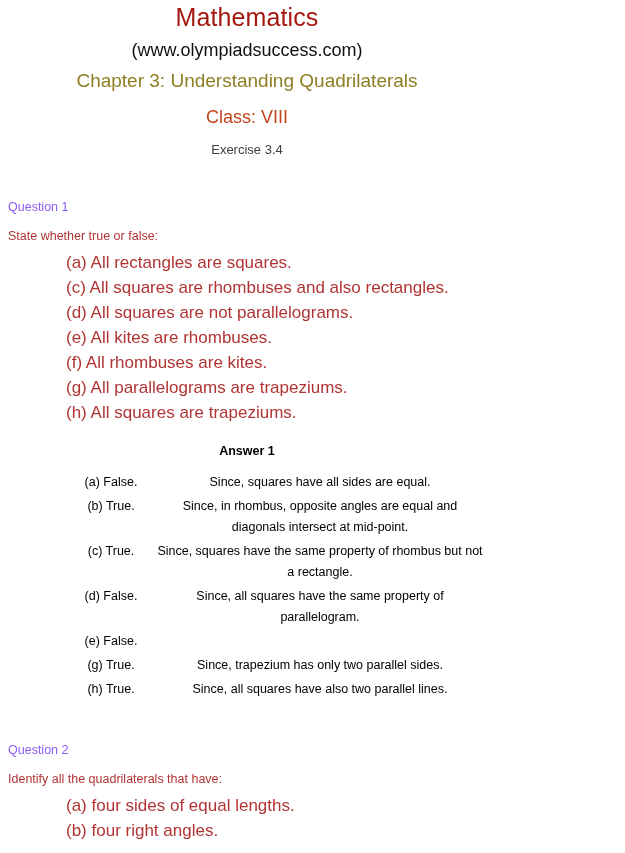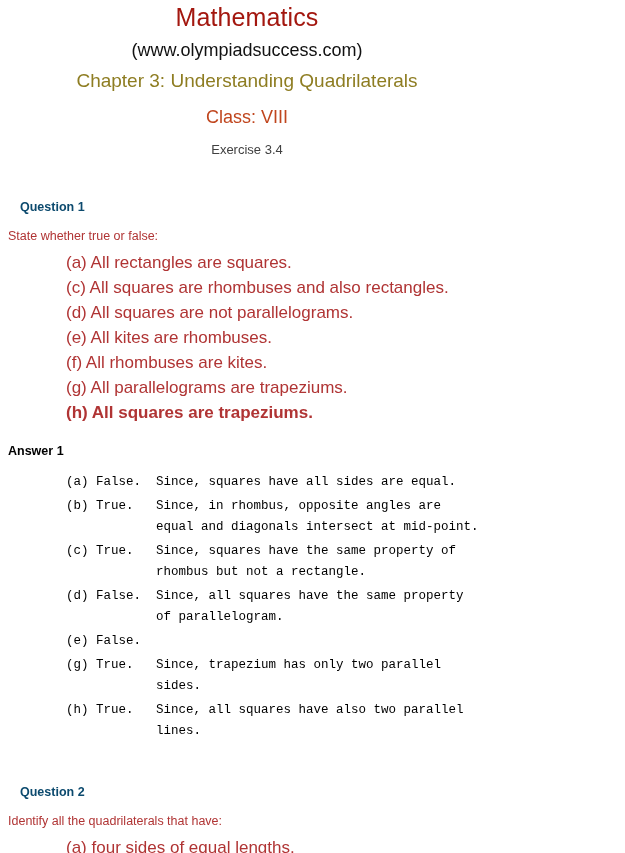--- a/index.html
+++ b/index.html
@@ -65,29 +65,29 @@
     color: #404040;
     margin: 13px 0 0 0;
     font-weight: 400;
   }
 
   
   .section {
     margin-top: 0;
   }
   .section-question-1 { margin-top: 41px; }
-  .section-answer-1   { margin-top: 22px; }
+  .section-answer-1   { margin-top: 22px; text-align: center; }
   .section-question-2 { margin-top: 42px; }
 
   .q-heading {
     font-size: 12.5px;
     line-height: 16px;
-    font-weight: bold;
-    color: #0c4a6e;
-    margin: 0 0 0 12px;
+    font-weight: normal;
+    color: #8b5cf6;
+    margin: 0 0 0 0;
   }
   .a-heading {
     font-size: 12.5px;
     line-height: 16px;
     font-weight: bold;
     color: #000000;
     margin: 0;
   }
   .q-prompt {
     font-size: 12.5px;
@@ -102,28 +102,27 @@
     margin: 11px 0 0 0;
     padding: 0;
   }
   .q-list li {
     font-size: 17px;
     line-height: 16px;
     color: #B03434;
     padding-left: 58px;
     margin-bottom: 9px;
   }
-  .q-list li:last-child { margin-bottom: 0; font-weight: bold; }
+  .q-list li:last-child { margin-bottom: 0; }
 
   
   .a-list {
     list-style: none;
     margin: 13px 0 0 0;
     padding: 0;
-    font-family: Liberation Mono, monospace;
   }
   .a-row {
     display: flex;
     align-items: flex-start;
     font-size: 12.5px;
     line-height: 21px;
     color: #000000;
     padding-left: 58px;
     margin-bottom: 3px;
   }

